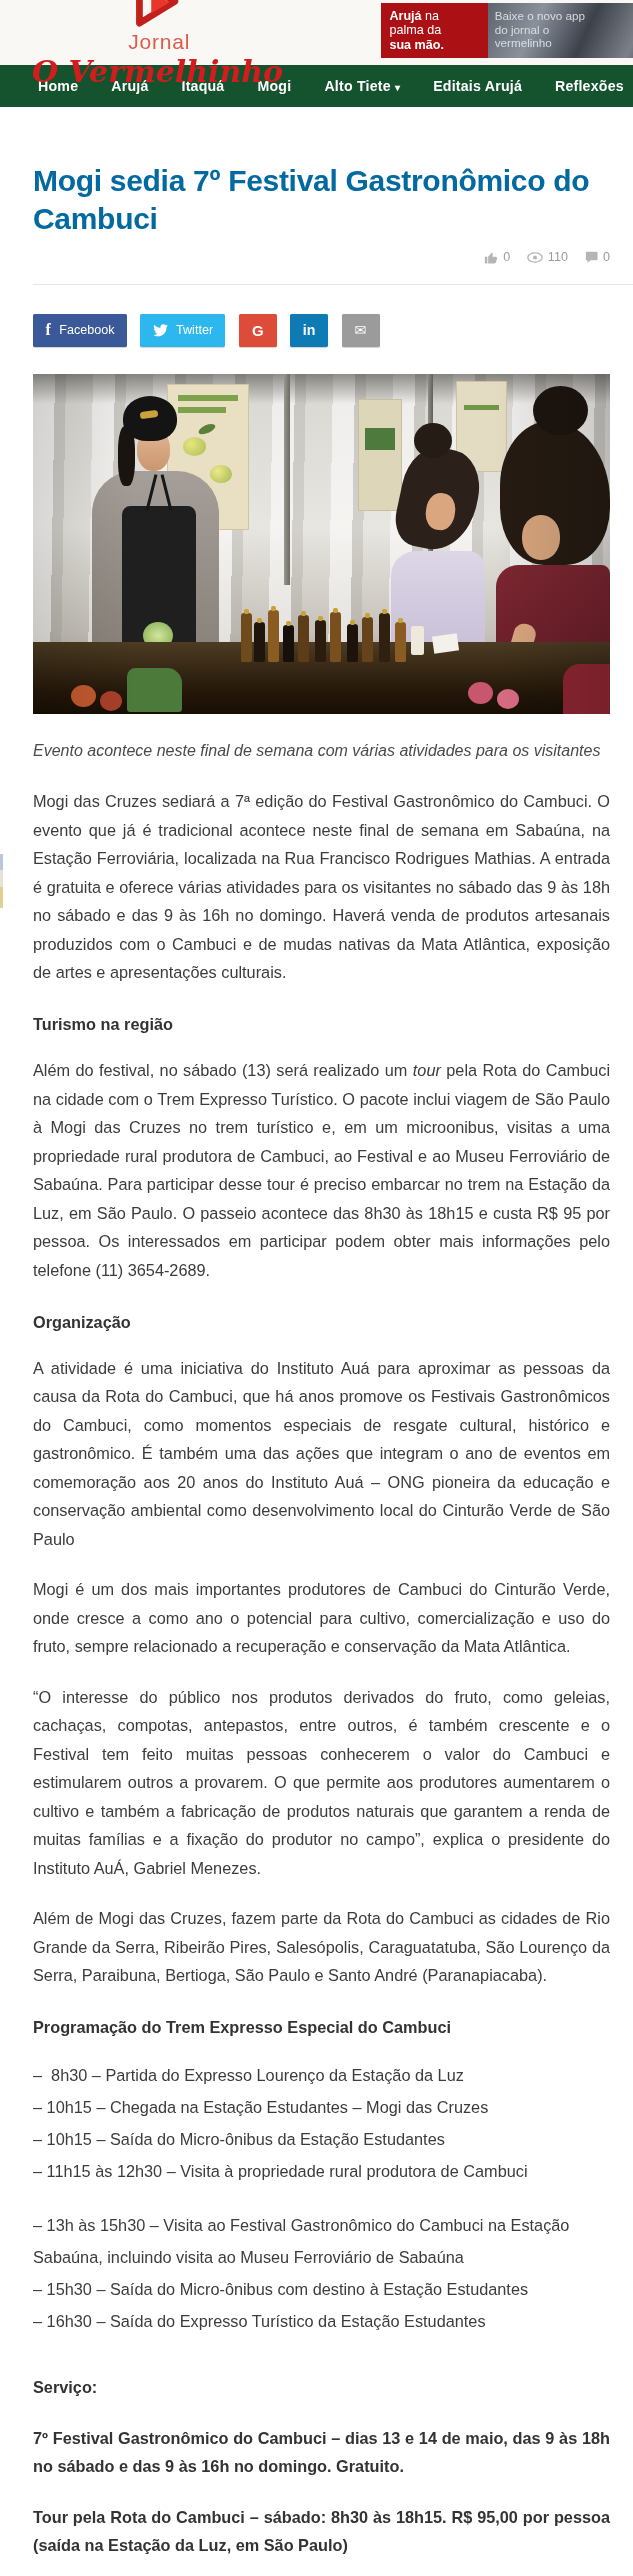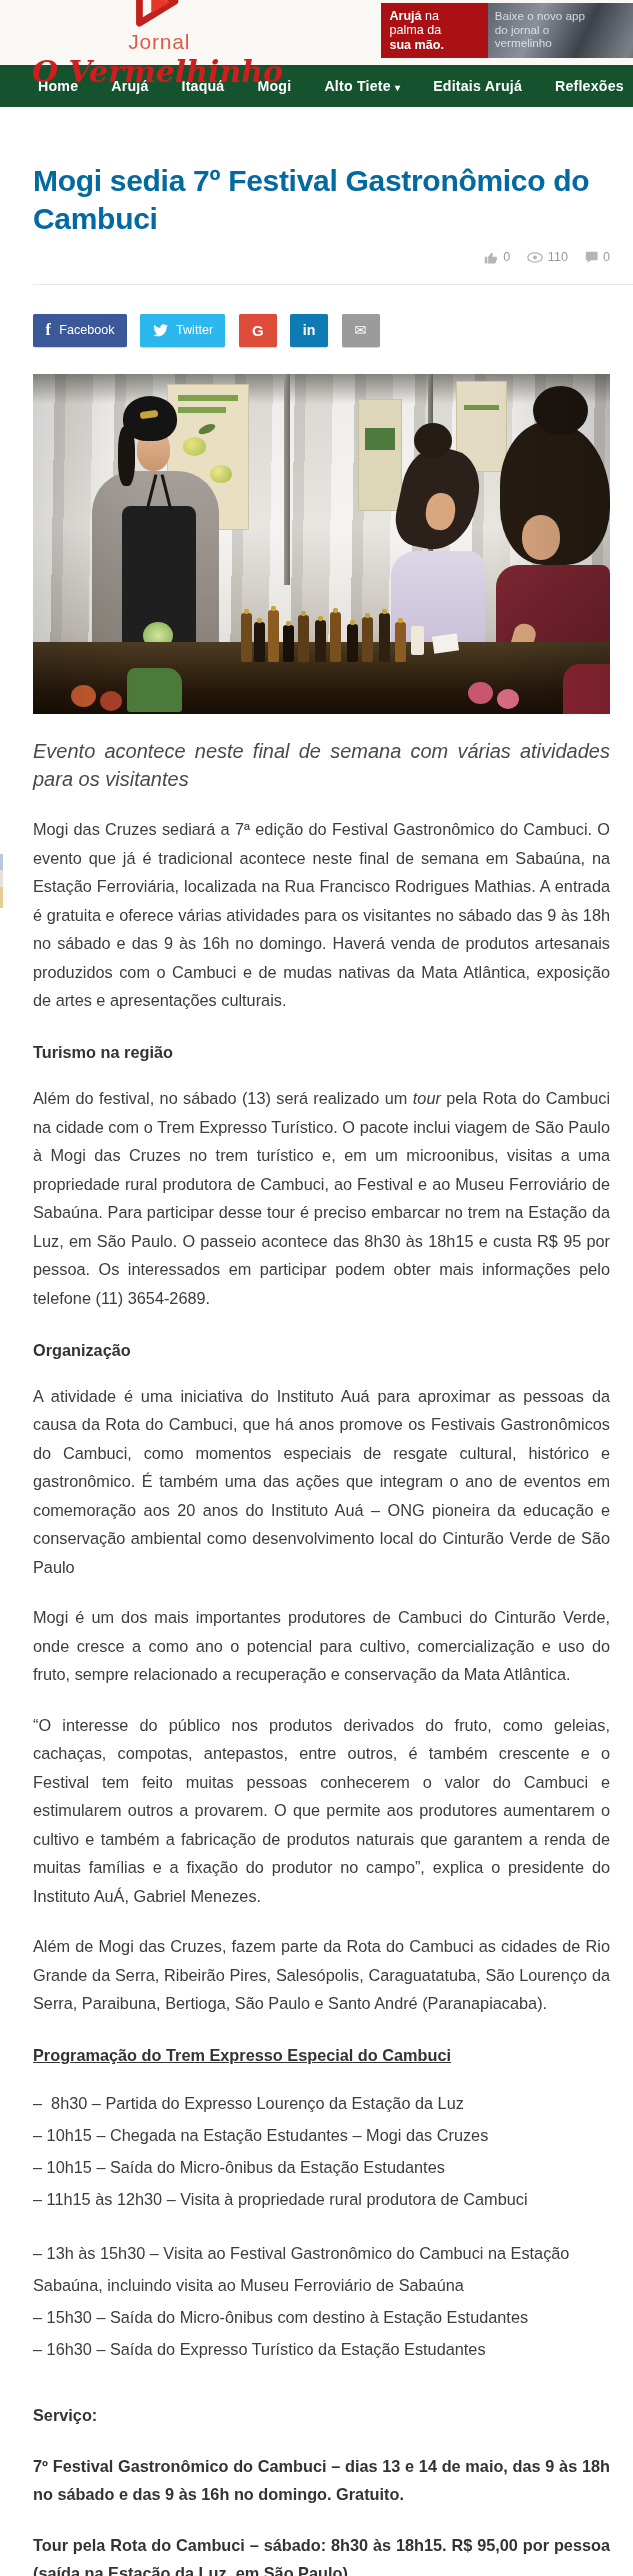--- a/index.html
+++ b/index.html
@@ -115,25 +115,25 @@
   .greens{left:94px;bottom:1.7px;width:55px;height:44px;background:#4c7a3a;border-radius:8.4px 15px 3.3px 3.3px;}
   .produce1{left:38px;bottom:6.7px;width:25px;height:22px;border-radius:50%;background:#c25a2e;}
   .produce2{left:67px;bottom:3.3px;width:22px;height:20px;border-radius:50%;background:#a8402a;}
   .flower1{left:435px;bottom:10px;width:25px;height:22px;border-radius:50%;background:#c9566f;}
   .flower2{left:464px;bottom:5px;width:22px;height:20px;border-radius:50%;background:#d96b84;}
   .cloth{right:-11.7px;bottom:0;width:59px;height:50px;background:#8e2633;border-radius:16.7px 0 0 0;}
   .vignette{inset:0;background:linear-gradient(90deg,rgba(0,0,0,.12),rgba(0,0,0,0) 18%,
         rgba(0,0,0,0) 80%,rgba(0,0,0,.16));}
 
   
-  .caption{margin-top:23.4px;font-style:italic;font-size:20px;line-height:28px;
+  .caption{margin-top:23.4px;font-style:italic;font-size:16px;line-height:28px;
            text-align:justify;color:#4a4a4a;}
   .para{margin:22px 0 0;font-size:16.3px;line-height:28.5px;text-align:justify;color:#3c3c3c;}
   .subhead{margin:28.5px 0 0;font-size:16.3px;font-weight:700;color:#333;}
-  .subhead-underline{text-decoration:underline;}
+  .subhead-underline{}
   .sched-list{margin-top:22px;}
   .sched-item{font-size:16.3px;line-height:32px;color:#3c3c3c;white-space:pre-wrap;text-align:left;}
   .sched-gap{height:22px;}
   .service-line{margin:22px 0 0;font-size:16.3px;line-height:28.5px;font-weight:700;
                 text-align:justify;color:#333;}
 
   
   .edge-sliver{position:absolute;left:0;top:854px;width:3.3px;height:54px;
         background:linear-gradient(180deg,#b9c6dd 0 30%,#e6e2da 30% 62%,#e3cf96 62% 100%);}
 </style>

